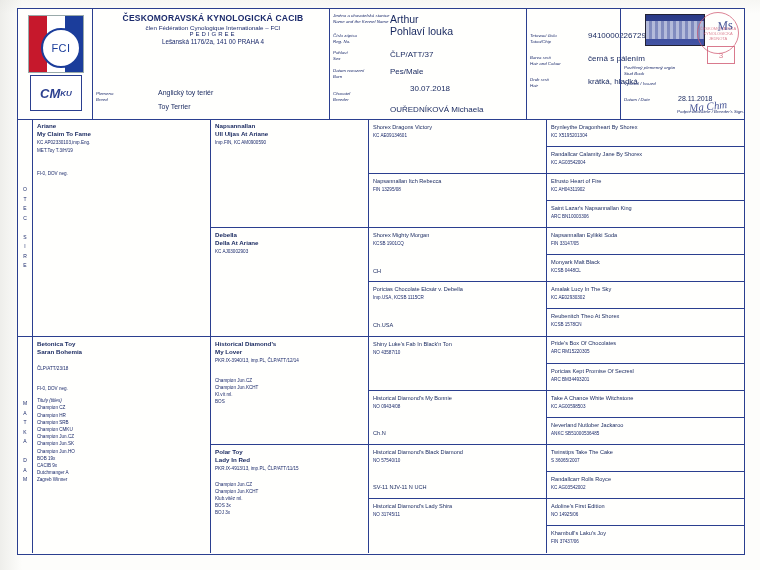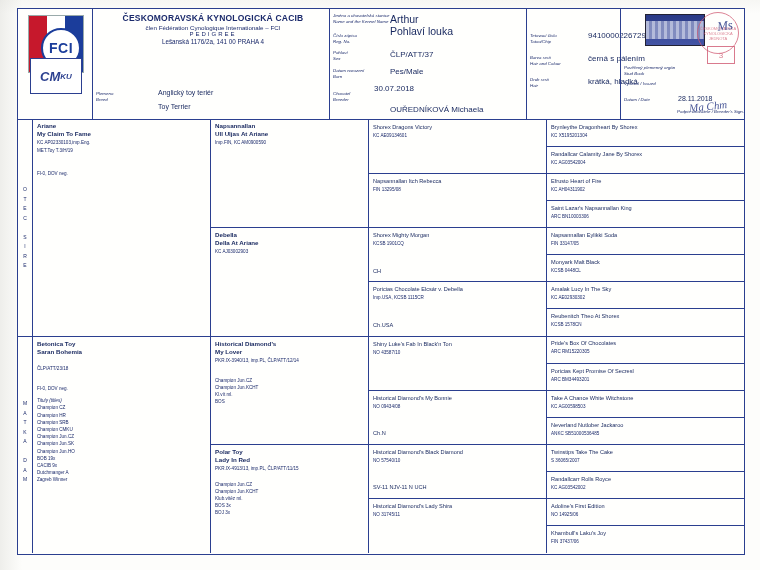--- a/index.html
+++ b/index.html
@@ -42,24 +42,24 @@
   .logo .flag{
     position:absolute;left:4px;top:2px;width:54px;height:56px;
     background:
       linear-gradient(90deg,#c6182c 0 33%, #ffffff 33% 67%, #1b3d9b 67% 100%);
     border:1px solid #9aa;
   }
   .logo .fcicirc{
     position:absolute;left:12px;top:12px;width:36px;height:36px;border-radius:50%;
     background:#fff;border:2px solid #1b3d9b;
     display:flex;align-items:center;justify-content:center;
-    font-size:14px;font-weight:bold;color:#1b3d9b;letter-spacing:.5px;
+    font-size:11px;font-weight:normal;color:#1b3d9b;letter-spacing:.5px;
   }
   .logo .cmku{
-    position:absolute;left:6px;top:45px;width:50px;height:34px;
+    position:absolute;left:6px;top:62px;width:50px;height:34px;
     border:1px solid #2b3f8f;background:#fff;
     display:flex;align-items:center;justify-content:center;
     font-size:13px;font-weight:bold;color:#2b3f8f;font-style:italic;
   }
 
   
   .hcenter{position:absolute;left:80px;top:4px;width:230px;text-align:center;}
   .t1{font-size:8.5px;font-weight:bold;letter-spacing:.2px;}
   .t2{font-size:6.2px;margin-top:1px;}
   .bigtitle{font-size:15px;font-weight:bold;margin-top:5px;letter-spacing:.3px;}
@@ -164,21 +164,21 @@
         <i>Chovatel</i>
           <i>Breeder</i>
       </div>
 
       <div style="position:absolute;left:372px;top:4px;">
         <div class="fieldval big">Arthur</div>
         <div class="fieldval big">Pohlaví louka</div>
       </div>
       <div class="fieldval" style="position:absolute;left:372px;top:41px;">ČLP/ATT/37</div>
       <div class="fieldval" style="position:absolute;left:372px;top:58px;">Pes/Male</div>
-      <div class="fieldval" style="position:absolute;left:356px;top:75px;">30.07.2018</div>
+      <div class="fieldval" style="position:absolute;left:392px;top:75px;">30.07.2018</div>
       <div class="fieldval" style="position:absolute;left:372px;top:96px;">OUŘEDNÍKOVÁ Michaela</div>
 
       <div class="hdr-sep" style="left:508px;top:0;height:110px;"></div>
 
       <div class="lblcol" style="left:512px;top:24px;">
         <i>Tetovací číslo</i>
           <i>Tatoo/Chip</i>
       </div>
       <div class="lblcol" style="left:512px;top:46px;">
         <i>Barva srsti</i>

